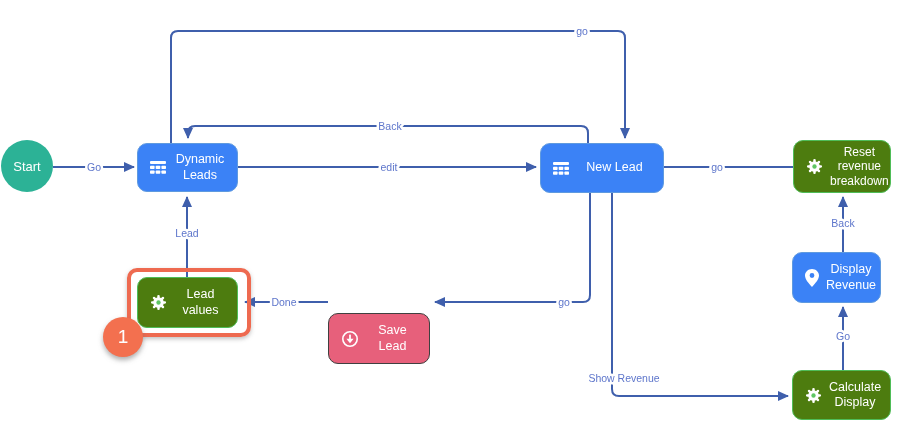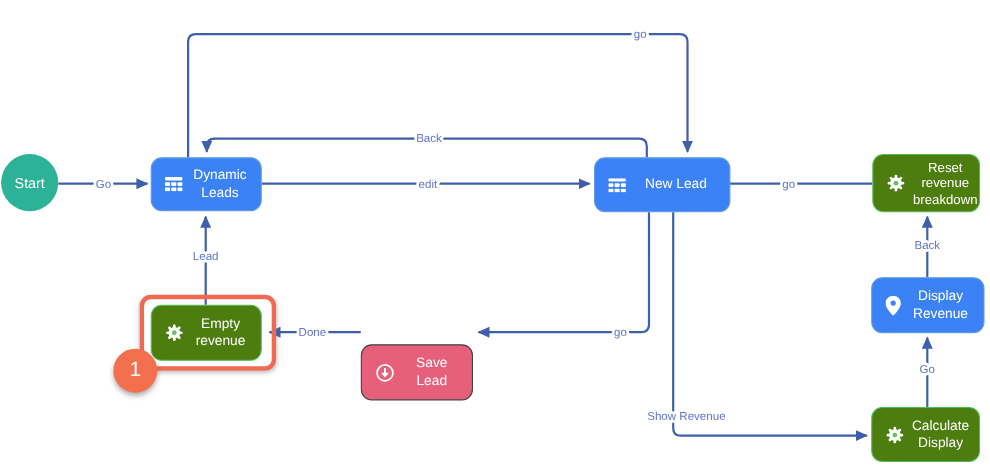--- a/index.html
+++ b/index.html
@@ -137,21 +137,21 @@
           <rect x="7.7" y="1" width="2.6" height="16" rx="1.2" transform="rotate(90 9 9)"></rect>
           <rect x="7.7" y="1" width="2.6" height="16" rx="1.2" transform="rotate(135 9 9)"></rect>
           <circle cx="9" cy="9" r="5.6"></circle>
         </g>
         <circle cx="9" cy="9" r="2.3" fill="#5ec663"></circle>
       </svg>
     </span>
     <span class="label">Reset revenue breakdown</span>
   </div>
 
-  <div class="node node-blue" style="left:792px;top:252px;width:103px;height:51px">
+  <div class="node node-blue" style="left:792px;top:252px;width:89px;height:51px">
     <span class="icon">
       <svg width="14" height="18" viewBox="0 0 14 18">
         <path fill="#ffffff" fill-rule="evenodd" d="M7 0 C3.1 0 0 2.9 0 6.6 C0 10 3.4 14.4 7 18 C10.6 14.4 14 10 14 6.6 C14 2.9 10.9 0 7 0 Z M7 8.9 A2.4 2.4 0 1 1 7 4.1 A2.4 2.4 0 1 1 7 8.9 Z"></path>
       </svg>
     </span>
     <span class="label">Display Revenue</span>
   </div>
 
   <div class="node node-green" style="left:792px;top:370px;width:99px;height:50px">
     <span class="icon">
@@ -175,21 +175,21 @@
         <g fill="#ffffff">
           <rect x="7.7" y="1" width="2.6" height="16" rx="1.2"></rect>
           <rect x="7.7" y="1" width="2.6" height="16" rx="1.2" transform="rotate(45 9 9)"></rect>
           <rect x="7.7" y="1" width="2.6" height="16" rx="1.2" transform="rotate(90 9 9)"></rect>
           <rect x="7.7" y="1" width="2.6" height="16" rx="1.2" transform="rotate(135 9 9)"></rect>
           <circle cx="9" cy="9" r="5.6"></circle>
         </g>
         <circle cx="9" cy="9" r="2.3" fill="#5ec663"></circle>
       </svg>
     </span>
-    <span class="label">Empty revenue</span>
+    <span class="label">Lead values</span>
   </div>
 
   <div class="node node-red" style="left:328px;top:277px;width:102px;height:51px">
     <span class="icon">
       <svg width="18" height="18" viewBox="0 0 18 18">
         <circle cx="9" cy="9" r="7.2" fill="none" stroke="#ffffff" stroke-width="1.6"></circle>
         <rect x="8.1" y="4.6" width="1.8" height="4.8" fill="#ffffff"></rect>
         <path d="M5.4 8.8 L12.6 8.8 L9 13.2 Z" fill="#ffffff"></path>
       </svg>
     </span>

